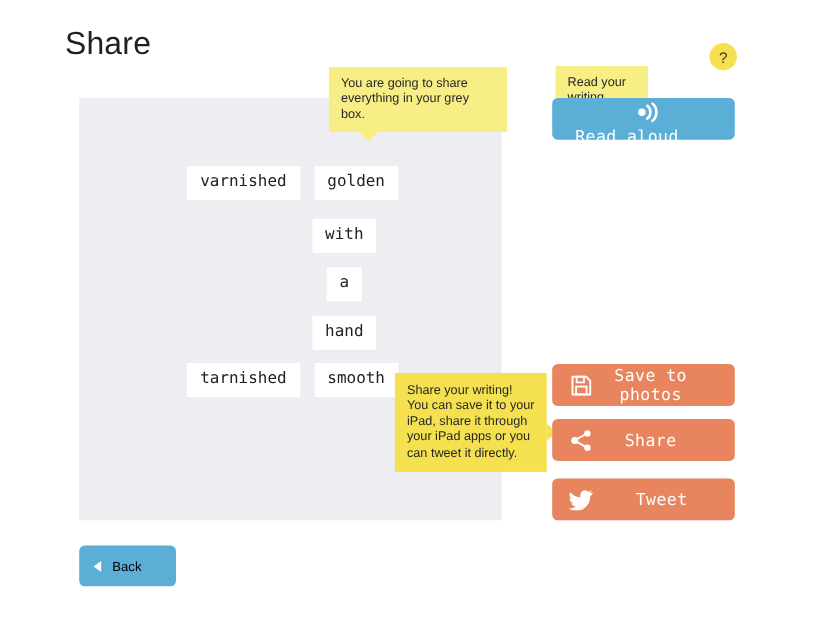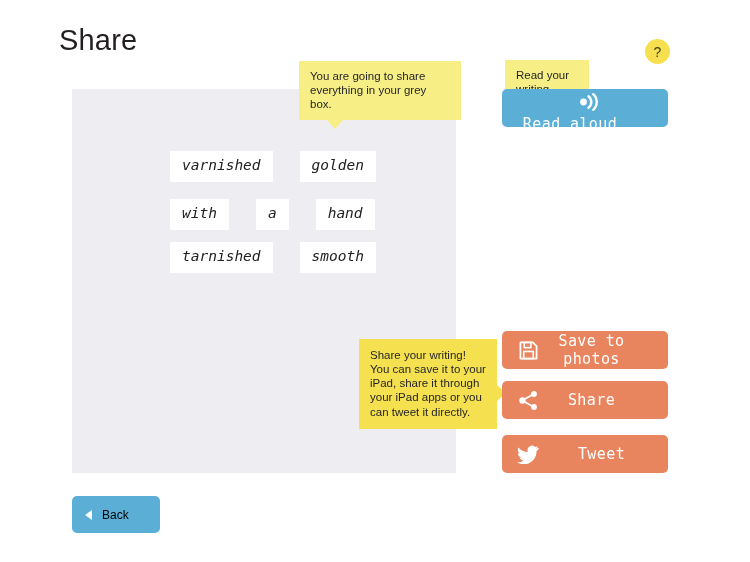--- a/index.html
+++ b/index.html
@@ -55,25 +55,24 @@
     top: 89px;
     width: 384px;
     height: 384px;
     background: #eeeef2;
   }
 
   .word-row {
     display: flex;
     align-items: center;
     margin-left: 98px;
-    gap: 27px;
-    font-style: italic;
+    gap: 13px;
   }
   #row-0 { margin-top: 62px; }
-  #row-1 { margin-top: 17px; }
+  #row-1 { margin-top: 17px; flex-direction: column; }
   #row-2 { margin-top: 12px; }
   #row-3 { margin-top: 17px; }
 
   .word-tile {
     background: #ffffff;
     color: #222222;
     font-family: "DejaVu Sans Mono", "Liberation Mono", monospace;
     font-size: 14.5px;
     padding: 7px 12px 8px 12px;
     line-height: 1.1;

